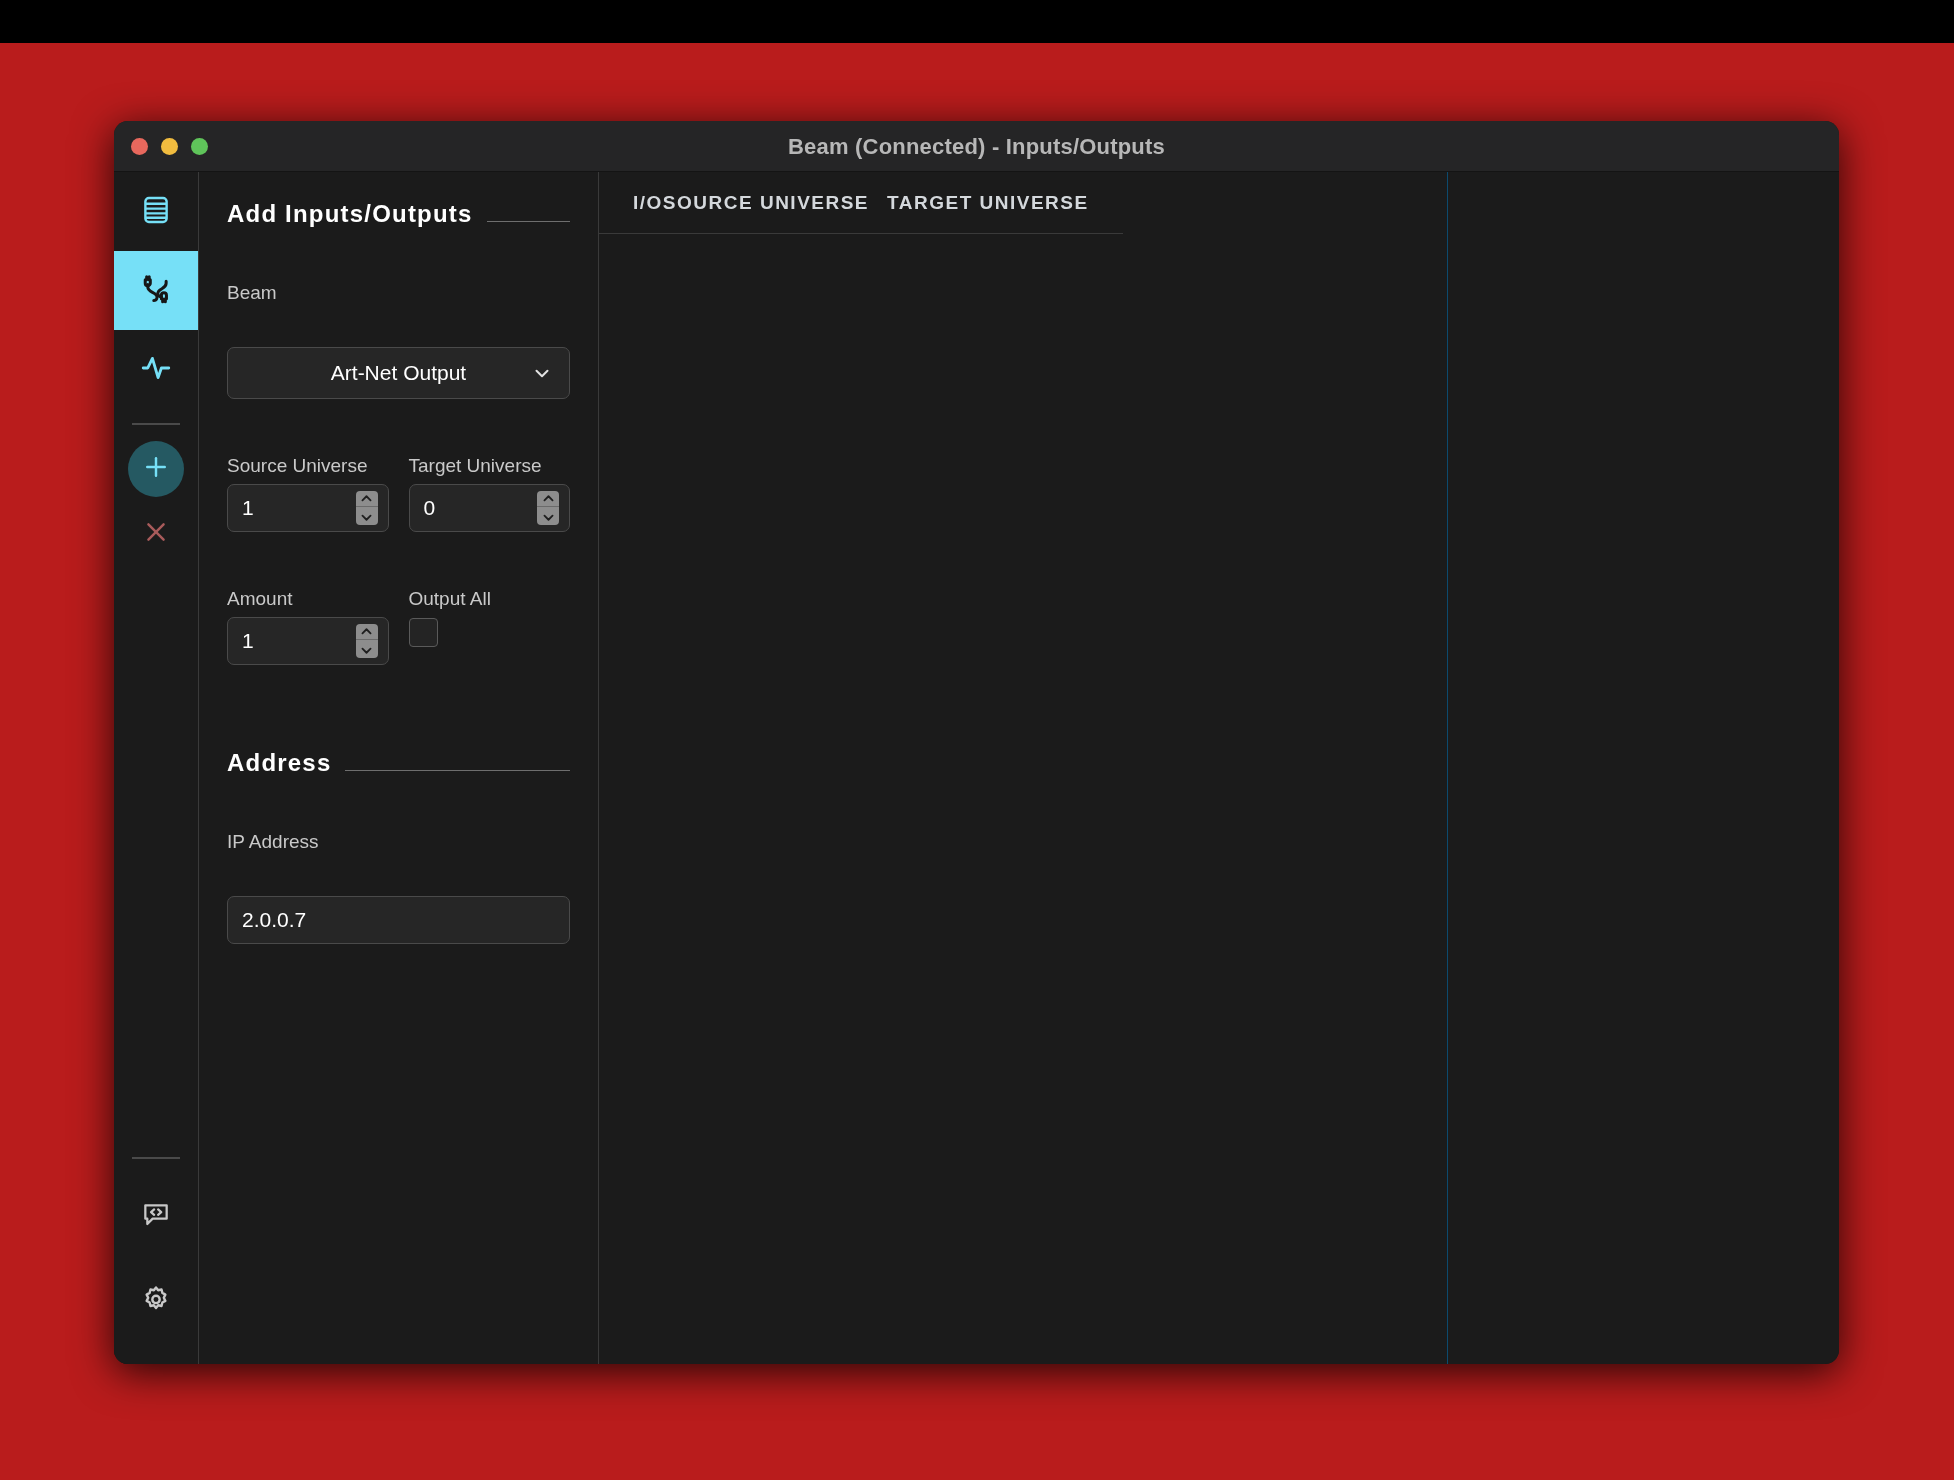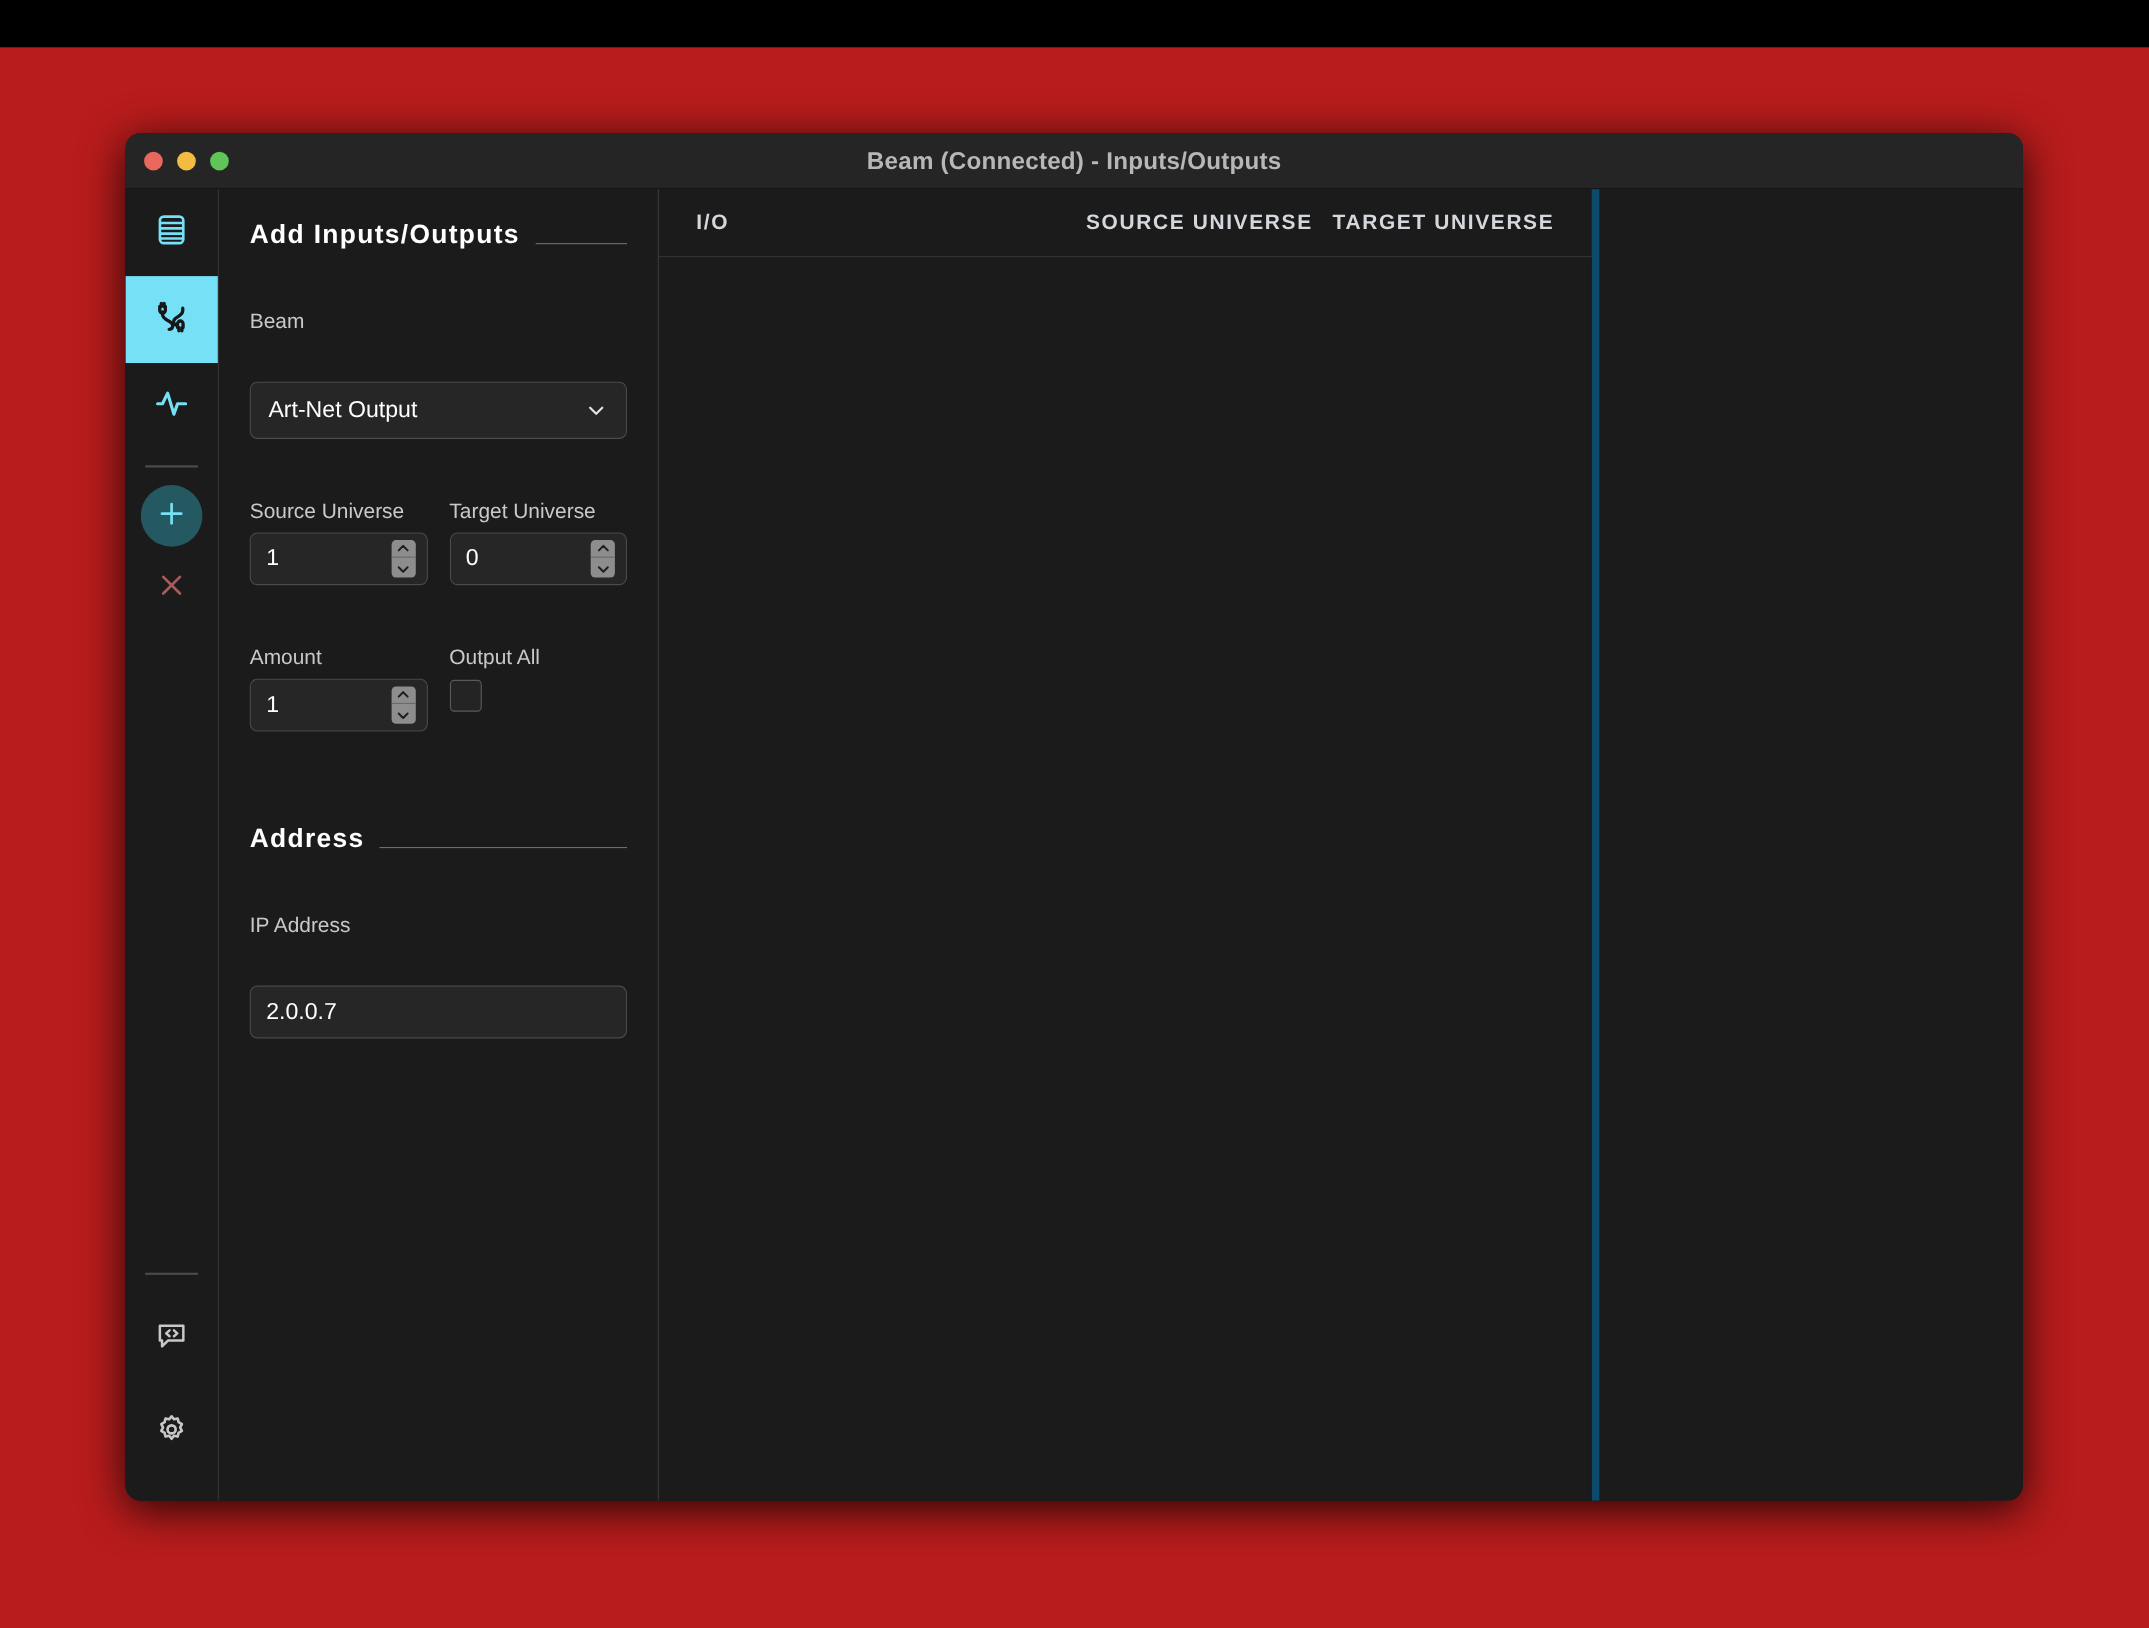--- a/index.html
+++ b/index.html
@@ -169,20 +169,21 @@
     width: 100%;
     height: 52px;
     background: #262626;
     border: 1px solid #4a4a4a;
     border-radius: 7px;
     box-sizing: border-box;
     display: flex;
     align-items: center;
     padding: 12px 16px;
     margin-bottom: 20px;
+    justify-content: center;
   }
   .select-wrap .val {
     font-size: 21px;
     color: #ffffff;
   }
   .select-wrap .chev {
     position: absolute;
     right: 16px;
     top: 50%;
     transform: translateY(-50%);
@@ -266,23 +267,24 @@
     justify-content: center;
     margin-bottom: 32px;
     cursor: pointer;
   }
 
   
   .list-panel {
     width: 848px;
     flex: 0 0 848px;
     background: #1b1b1b;
-    border-right: 7px solid #0c4a6e;
-    display: flex;
-    flex-direction: column;
+    border-right: 1px solid #0c4a6e;
+    display: flex;
+    flex-direction: row;
+    text-align: right;
   }
   .list-header {
     height: 62px;
     border-bottom: 1px solid #3a3a3a;
     display: flex;
     align-items: center;
     padding: 0 34px;
     box-sizing: border-box;
   }
   .list-header .h-io {

